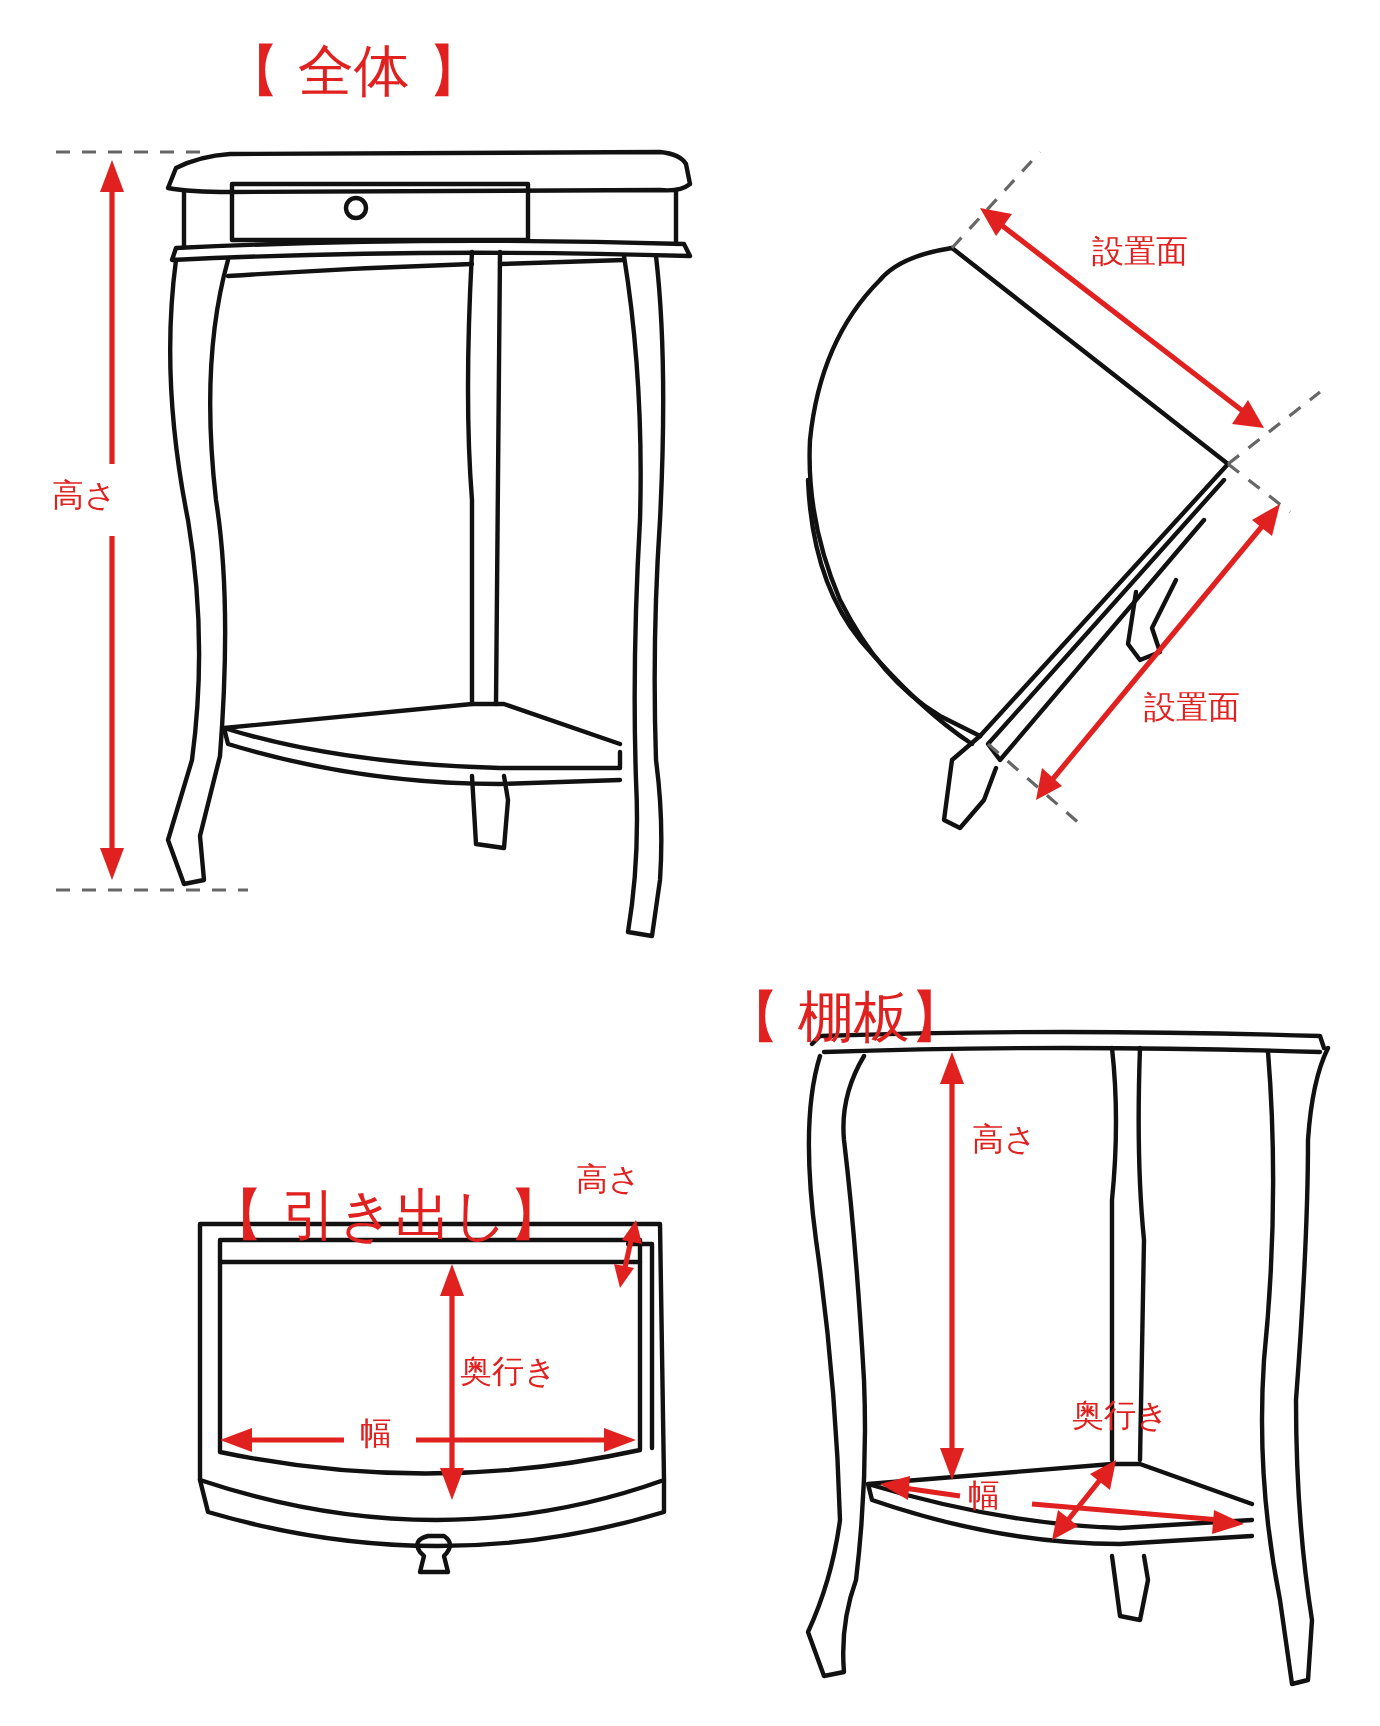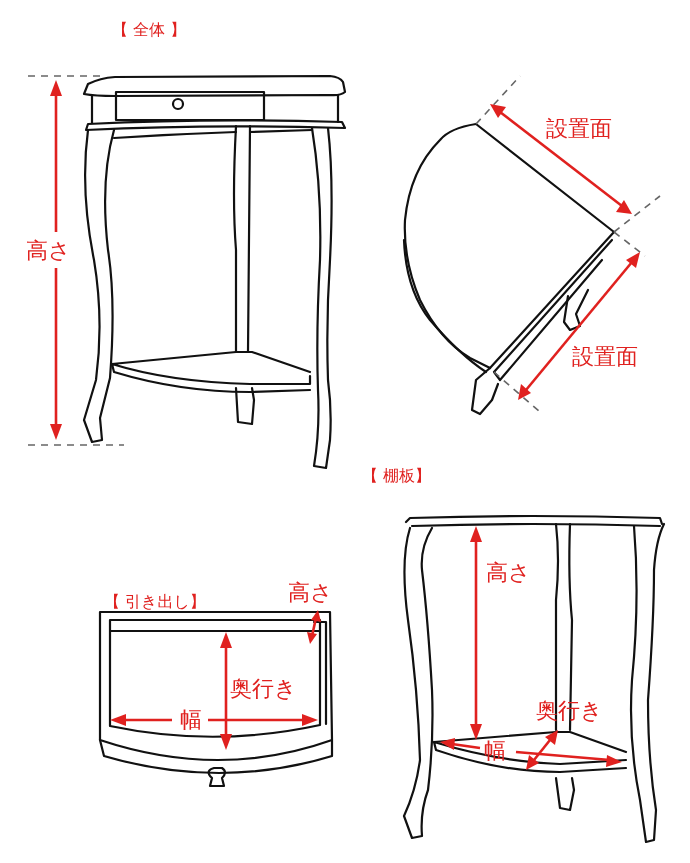--- a/index.html
+++ b/index.html
@@ -1,20 +1,20 @@
 <!DOCTYPE html>
 <html><head>
 <meta charset="utf-8">
 <style>
   html, body { margin: 0; padding: 0; background: #ffffff; }
   body { width: 690px; height: 863px; position: relative; overflow: hidden;
          font-family: "DejaVu Sans", sans-serif; }
-  .label { position: absolute; color: #e0211f; font-size: 22px; line-height: 1;
+  .label { position: absolute; color: #e0211f; font-size: 16px; line-height: 1;
            white-space: nowrap; font-family: "DejaVu Sans", sans-serif; }
-  .section { font-size: 16px; }
+  .section { font-size: 28px; }
   svg { position: absolute; left: 0; top: 0; }
   .ln { fill: none; stroke: #111; stroke-width: 2.2; stroke-linejoin: round; stroke-linecap: round; }
   .dash { fill: none; stroke: #666; stroke-width: 1.6; stroke-dasharray: 7 6; }
   .red { fill: none; stroke: #e0211f; stroke-width: 2.6; }
   .redfill { fill: #e0211f; stroke: none; }
 </style>
 </head>
 <body>
 
 <svg width="690" height="863" viewBox="0 0 690 863">
@@ -133,16 +133,16 @@
 <div class="label section" style="left:112px; top:22px;">【 全体 】</div>
 <div class="label" style="left:26px; top:240px;">高さ</div>
 <div class="label" style="left:546px; top:118px;">設置面</div>
 <div class="label" style="left:572px; top:346px;">設置面</div>
 
 <div class="label section" style="left:104px; top:558px;margin-top:36px;">【 引き出し】</div>
 <div class="label" style="left:288px; top:582px;">高さ</div>
 <div class="label" style="left:230px; top:678px;">奥行き</div>
 <div class="label" style="left:180px; top:709px;">幅</div>
 
-<div class="label section" style="left:362px; top:468px;">【 棚板】</div>
+<div class="label section" style="left:362px; top:495px;">【 棚板】</div>
 <div class="label" style="left:486px; top:562px;">高さ</div>
 <div class="label" style="left:536px; top:700px;">奥行き</div>
 <div class="label" style="left:484px; top:740px;">幅</div>
 
 </body></html>

